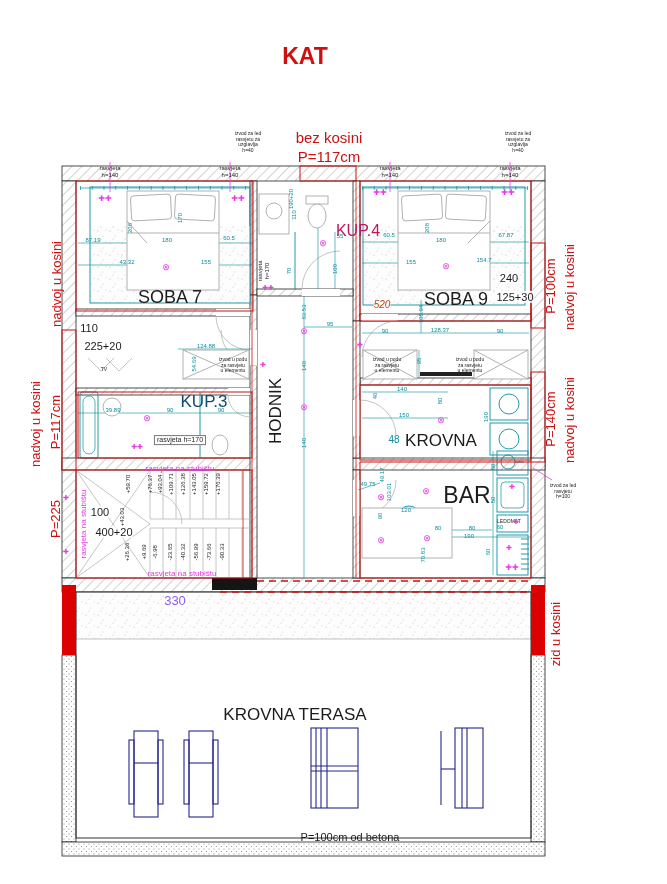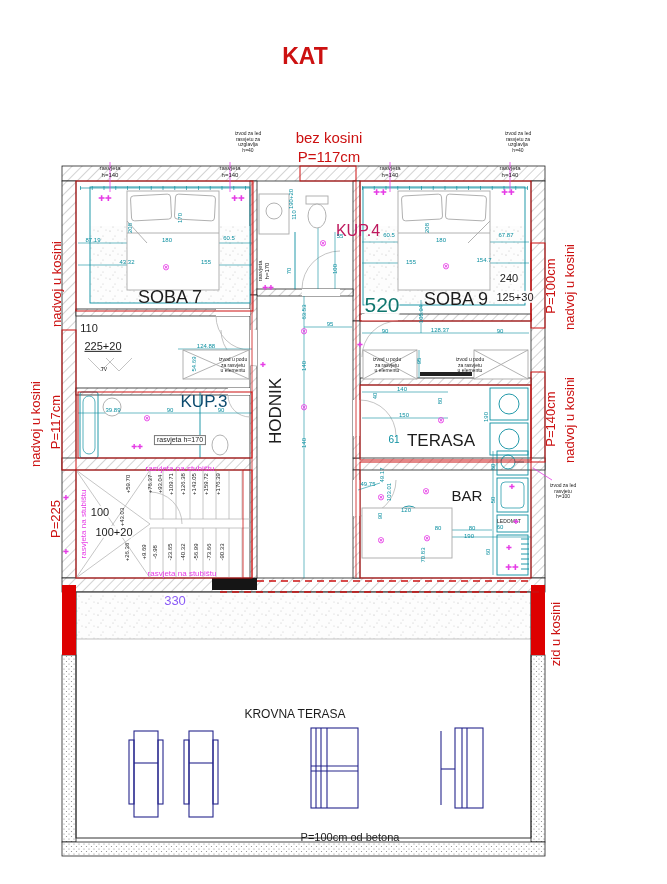--- a/index.html
+++ b/index.html
@@ -272,30 +272,30 @@
       <div class="lbl" style="left: 570px; top: 287px; font-size: 13px; color: rgb(204, 17, 17); transform: translate(-50%, -50%) rotate(-90deg);">nadvoj u kosini</div>
       <div class="lbl" style="left: 551px; top: 286px; font-size: 13px; color: rgb(204, 17, 17); transform: translate(-50%, -50%) rotate(-90deg);">P=100cm</div>
       <div class="lbl" style="left: 570px; top: 420px; font-size: 13px; color: rgb(204, 17, 17); transform: translate(-50%, -50%) rotate(-90deg);">nadvoj u kosini</div>
       <div class="lbl" style="left: 551px; top: 419px; font-size: 13px; color: rgb(204, 17, 17); transform: translate(-50%, -50%) rotate(-90deg);">P=140cm</div>
       <div class="lbl" style="left: 556px; top: 634px; font-size: 13px; color: rgb(204, 17, 17); transform: translate(-50%, -50%) rotate(-90deg);">zid u kosini</div>
       <div class="lbl" style="left: 170px; top: 297px; font-size: 18px; color: rgb(28, 28, 28); transform: translate(-50%, -50%) rotate(0deg);">SOBA 7</div>
       <div class="lbl" style="left: 330px; top: 231px; font-size: 16px; color: #be185d; transform: translate(-50%, -50%) rotate(0deg); margin-left: 28px;">KUP.4</div>
       <div class="lbl" style="left: 456px; top: 299px; font-size: 18px; color: rgb(28, 28, 28); transform: translate(-50%, -50%) rotate(0deg);">SOBA 9</div>
       <div class="lbl" style="left: 276px; top: 411px; font-size: 17px; color: rgb(28, 28, 28); transform: translate(-50%, -50%) rotate(-90deg);">HODNIK</div>
       <div class="lbl" style="left: 168px; top: 402px; font-size: 17px; color: #0c4a6e; transform: translate(-50%, -50%) rotate(0deg); margin-left: 36px;">KUP.3</div>
-      <div class="lbl" style="left: 441px; top: 441px; font-size: 17px; color: rgb(28, 28, 28); transform: translate(-50%, -50%) rotate(0deg);">TERASA</div>
-      <div class="lbl" style="left: 467px; top: 496px; font-size: 15px; color: rgb(28, 28, 28); transform: translate(-50%, -50%) rotate(0deg);">BAR</div>
-      <div class="lbl" style="left: 295px; top: 715px; font-size: 12px; color: rgb(28, 28, 28); transform: translate(-50%, -50%) rotate(0deg);">KROVNA TERASA</div>
+      <div class="lbl" style="left: 441px; top: 441px; font-size: 17px; color: rgb(28, 28, 28); transform: translate(-50%, -50%) rotate(0deg);">KROVNA</div>
+      <div class="lbl" style="left: 467px; top: 496px; font-size: 23px; color: rgb(28, 28, 28); transform: translate(-50%, -50%) rotate(0deg);">BAR</div>
+      <div class="lbl" style="left: 295px; top: 715px; font-size: 17px; color: rgb(28, 28, 28); transform: translate(-50%, -50%) rotate(0deg);">KROVNA TERASA</div>
       <div class="lbl" style="left: 350px; top: 837px; font-size: 11px; color: rgb(28, 28, 28); transform: translate(-50%, -50%) rotate(0deg);">P=100cm od betona</div>
-      <div class="lbl" style="left: 382px; top: 305px; font-size: 21px; color: #0f766e; background: rgba(255, 255, 255, 0.88); transform: translate(-50%, -50%) rotate(0deg);">520</div>
+      <div class="lbl" style="left: 382px; top: 305px; font-size: 10px; color: #c2410c; background: rgba(255, 255, 255, 0.88); transform: translate(-50%, -50%) rotate(0deg); font-style: italic;">520</div>
       <div class="lbl" style="left: 160px; top: 601px; font-size: 13px; color: #8b5cf6; background: rgba(255, 255, 255, 0.88); transform: translate(-50%, -50%) rotate(0deg); margin-left: 15px;">330</div>
       <div class="lbl" style="left: 89px; top: 328px; font-size: 11px; color: rgb(28, 28, 28); background: rgba(255, 255, 255, 0.88); transform: translate(-50%, -50%) rotate(0deg);">110</div>
-      <div class="lbl" style="left: 103px; top: 346px; font-size: 11px; color: rgb(28, 28, 28); background: rgba(255, 255, 255, 0.88); transform: translate(-50%, -50%) rotate(0deg); text-decoration: underline;">225+20</div>
+      <div class="lbl" style="left: 103px; top: 346px; font-size: 11px; color: rgb(28, 28, 28); background: rgba(255, 255, 255, 0.88); transform: translate(-50%, -50%) rotate(0deg);">225+20</div>
       <div class="lbl" style="left: 100px; top: 512px; font-size: 11px; color: rgb(28, 28, 28); background: rgba(255, 255, 255, 0.88); transform: translate(-50%, -50%) rotate(0deg);">100</div>
-      <div class="lbl" style="left: 114px; top: 532px; font-size: 11px; color: rgb(28, 28, 28); background: rgba(255, 255, 255, 0.88); transform: translate(-50%, -50%) rotate(0deg);">100+20</div>
+      <div class="lbl" style="left: 114px; top: 532px; font-size: 11px; color: rgb(28, 28, 28); background: rgba(255, 255, 255, 0.88); transform: translate(-50%, -50%) rotate(0deg);">400+20</div>
       <div class="lbl" style="left: 509px; top: 278px; font-size: 11px; color: rgb(28, 28, 28); background: rgba(255, 255, 255, 0.88); transform: translate(-50%, -50%) rotate(0deg);">240</div>
       <div class="lbl" style="left: 515px; top: 297px; font-size: 11px; color: rgb(28, 28, 28); background: rgba(255, 255, 255, 0.88); transform: translate(-50%, -50%) rotate(0deg);">125+30</div>
       <div class="lbl" style="left: 104px; top: 370px; font-size: 5px; color: rgb(28, 28, 28); transform: translate(-50%, -50%) rotate(0deg);">TV</div>
       <div class="lbl" style="left: 509px; top: 522px; font-size: 5px; color: rgb(28, 28, 28); transform: translate(-50%, -50%) rotate(0deg);">LEDOMAT</div>
       <div class="lbl" style="left: 110px; top: 172px; font-size: 6px; color: rgb(28, 28, 28); transform: translate(-50%, -50%) rotate(0deg);">rasvjeta
 h=140</div>
       <div class="lbl" style="left: 230px; top: 172px; font-size: 6px; color: rgb(28, 28, 28); transform: translate(-50%, -50%) rotate(0deg);">rasvjeta
 h=140</div>
       <div class="lbl" style="left: 390px; top: 172px; font-size: 6px; color: rgb(28, 28, 28); transform: translate(-50%, -50%) rotate(0deg);">rasvjeta
 h=140</div>
@@ -374,21 +374,21 @@
       <div class="lbl" style="left: 170px; top: 410px; font-size: 6px; color: rgb(11, 143, 160); transform: translate(-50%, -50%) rotate(0deg);">90</div>
       <div class="lbl" style="left: 221px; top: 410px; font-size: 6px; color: rgb(11, 143, 160); transform: translate(-50%, -50%) rotate(0deg);">90</div>
       <div class="lbl" style="left: 206px; top: 346px; font-size: 6px; color: rgb(11, 143, 160); transform: translate(-50%, -50%) rotate(0deg);">124.88</div>
       <div class="lbl" style="left: 194px; top: 364px; font-size: 6px; color: rgb(11, 143, 160); transform: translate(-50%, -50%) rotate(-90deg);">54.69</div>
       <div class="lbl" style="left: 419px; top: 361px; font-size: 6px; color: rgb(11, 143, 160); transform: translate(-50%, -50%) rotate(-90deg);">95</div>
       <div class="lbl" style="left: 402px; top: 389px; font-size: 6px; color: rgb(11, 143, 160); transform: translate(-50%, -50%) rotate(0deg);">140</div>
       <div class="lbl" style="left: 375px; top: 396px; font-size: 6px; color: rgb(11, 143, 160); transform: translate(-50%, -50%) rotate(-90deg);">40</div>
       <div class="lbl" style="left: 440px; top: 401px; font-size: 6px; color: rgb(11, 143, 160); transform: translate(-50%, -50%) rotate(-90deg);">80</div>
       <div class="lbl" style="left: 404px; top: 415px; font-size: 6px; color: rgb(11, 143, 160); transform: translate(-50%, -50%) rotate(0deg);">150</div>
       <div class="lbl" style="left: 486px; top: 417px; font-size: 6px; color: rgb(11, 143, 160); transform: translate(-50%, -50%) rotate(-90deg);">190</div>
-      <div class="lbl" style="left: 394px; top: 440px; font-size: 10px; color: rgb(11, 143, 160); transform: translate(-50%, -50%) rotate(0deg);">61</div>
+      <div class="lbl" style="left: 394px; top: 440px; font-size: 10px; color: rgb(11, 143, 160); transform: translate(-50%, -50%) rotate(0deg);">48</div>
       <div class="lbl" style="left: 368px; top: 484px; font-size: 6px; color: rgb(11, 143, 160); transform: translate(-50%, -50%) rotate(0deg);">49.75</div>
       <div class="lbl" style="left: 382px; top: 475px; font-size: 6px; color: rgb(11, 143, 160); transform: translate(-50%, -50%) rotate(-90deg);">49.17</div>
       <div class="lbl" style="left: 389px; top: 492px; font-size: 6px; color: rgb(11, 143, 160); transform: translate(-50%, -50%) rotate(-90deg);">103.01</div>
       <div class="lbl" style="left: 406px; top: 510px; font-size: 6px; color: rgb(11, 143, 160); transform: translate(-50%, -50%) rotate(0deg);">120</div>
       <div class="lbl" style="left: 380px; top: 516px; font-size: 6px; color: rgb(11, 143, 160); transform: translate(-50%, -50%) rotate(-90deg);">90</div>
       <div class="lbl" style="left: 438px; top: 528px; font-size: 6px; color: rgb(11, 143, 160); transform: translate(-50%, -50%) rotate(0deg);">80</div>
       <div class="lbl" style="left: 472px; top: 528px; font-size: 6px; color: rgb(11, 143, 160); transform: translate(-50%, -50%) rotate(0deg);">80</div>
       <div class="lbl" style="left: 469px; top: 536px; font-size: 6px; color: rgb(11, 143, 160); transform: translate(-50%, -50%) rotate(0deg);">190</div>
       <div class="lbl" style="left: 423px; top: 555px; font-size: 6px; color: rgb(11, 143, 160); transform: translate(-50%, -50%) rotate(-90deg);">70.83</div>
       <div class="lbl" style="left: 500px; top: 527px; font-size: 6px; color: rgb(11, 143, 160); transform: translate(-50%, -50%) rotate(0deg);">60</div>

